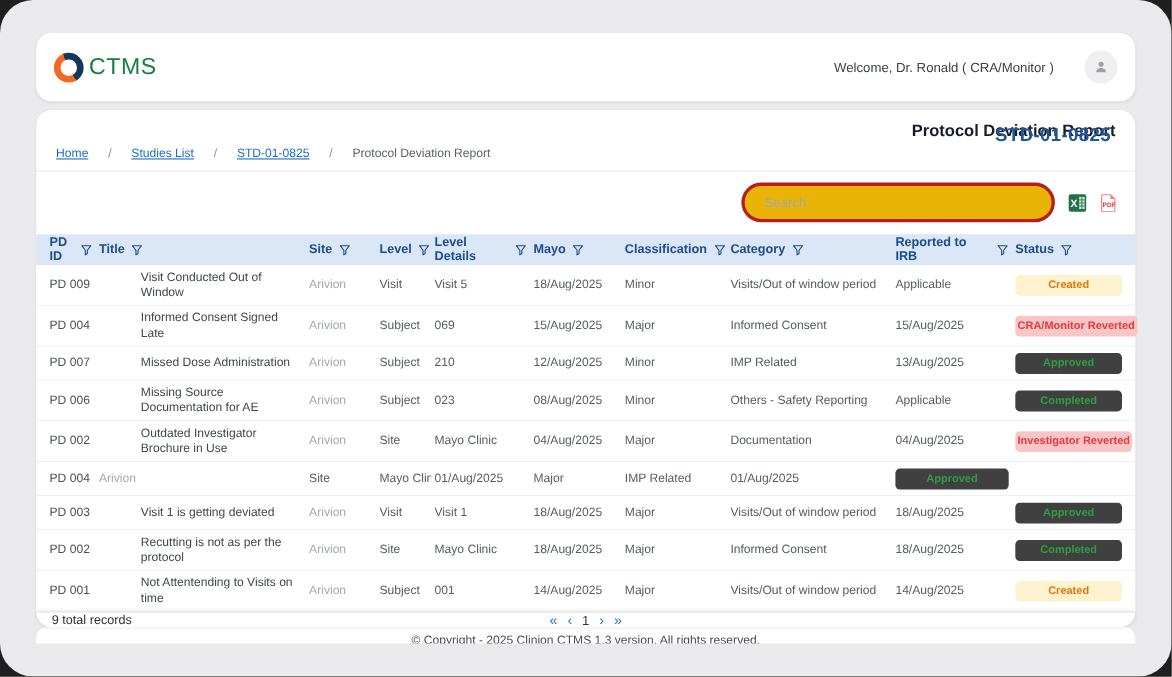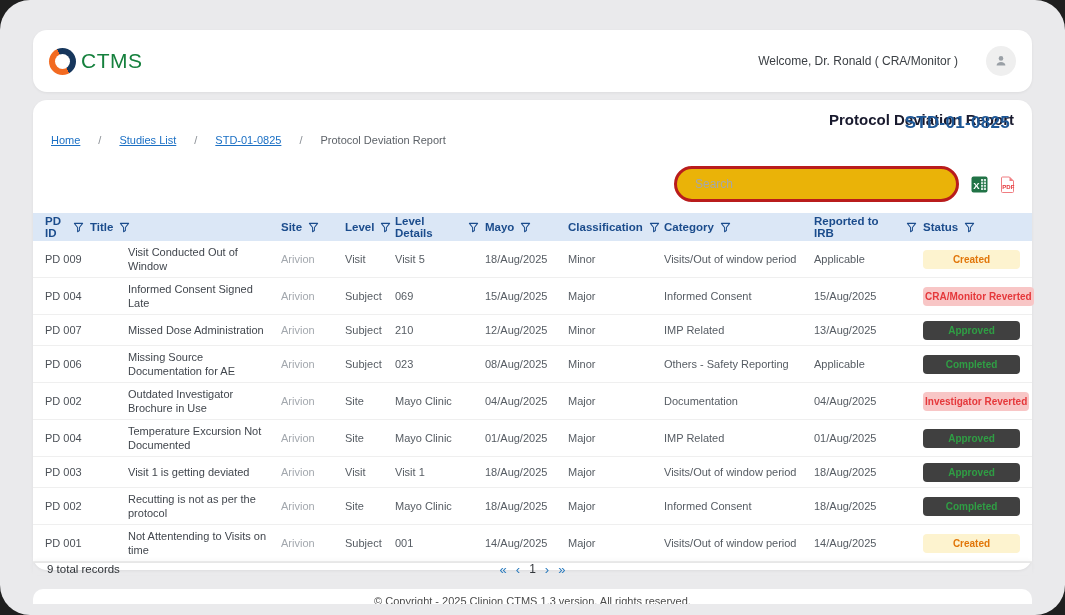--- a/index.html
+++ b/index.html
@@ -45,21 +45,21 @@
   .badge-created{background:#fdf3cf;color:#e1760a;}
   .badge-reverted{background:#f8c6c6;color:#e5383b;}
   .badge-approved{background:#404040;color:#2f9e44;}
   
   .table-footer{border-top:1px solid #e7e7e7;height:30px;display:flex;align-items:center;padding:0 14px;position:relative;box-shadow:0 -2px 4px rgba(0,0,0,0.03);}
   .total-records{font-size:11.5px;color:#2e3237;}
   .pagination{position:absolute;left:50%;transform:translateX(-50%);display:flex;align-items:center;gap:9px;font-size:12px;}
   .pg-arrow{color:#2779bd;cursor:pointer;font-size:13px;}
   .pg-page{color:#33373c;}
   
-  .copy-bar{margin:19px 33px 0;height:15px;border-radius:10px 10px 0 0;overflow:hidden;background:#fff;}
+  .copy-bar{margin:0 33px 0;height:15px;border-radius:10px 10px 0 0;overflow:hidden;background:#fff;}
   .copy-text{text-align:center;font-size:11px;color:#4c4c4c;line-height:14px;padding-top:5px;}
 </style>
 </head>
 <body>
 
 <div class="screen">
 
   <div class="card topbar">
     <div class="logo">
       <div class="logo-mark"></div>
@@ -246,21 +246,20 @@
           <div class="td">04/Aug/2025</div>
           <div class="td">Major</div>
           <div class="td">Documentation</div>
           <div class="td">04/Aug/2025</div>
           <div class="td td-status">
             <span class="badge badge-reverted">Investigator Reverted</span>
           </div>
         </div>
         <div class="trow">
           <div class="td td-pdid">PD 004</div>
-          <div class="td td-title">Temperature Excursion Not Documented</div>
           <div class="td td-site">Arivion</div>
           <div class="td">Site</div>
           <div class="td">Mayo Clinic</div>
           <div class="td">01/Aug/2025</div>
           <div class="td">Major</div>
           <div class="td">IMP Related</div>
           <div class="td">01/Aug/2025</div>
           <div class="td td-status">
             <span class="badge badge-approved">Approved</span>
           </div>

